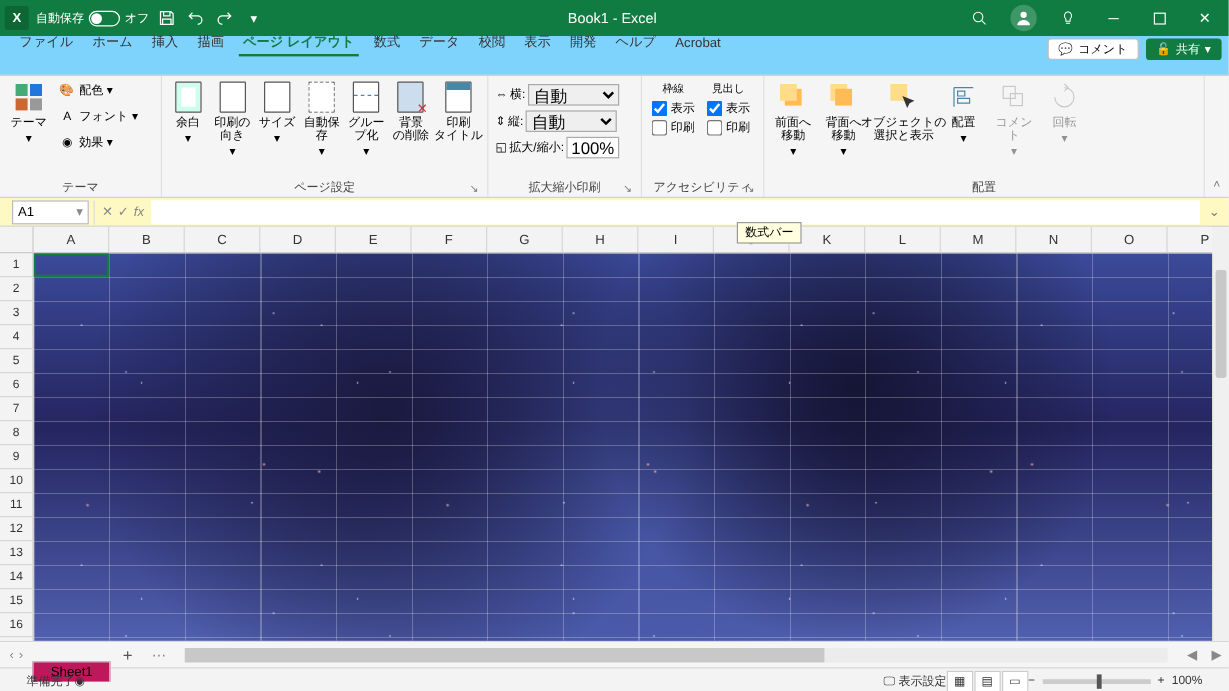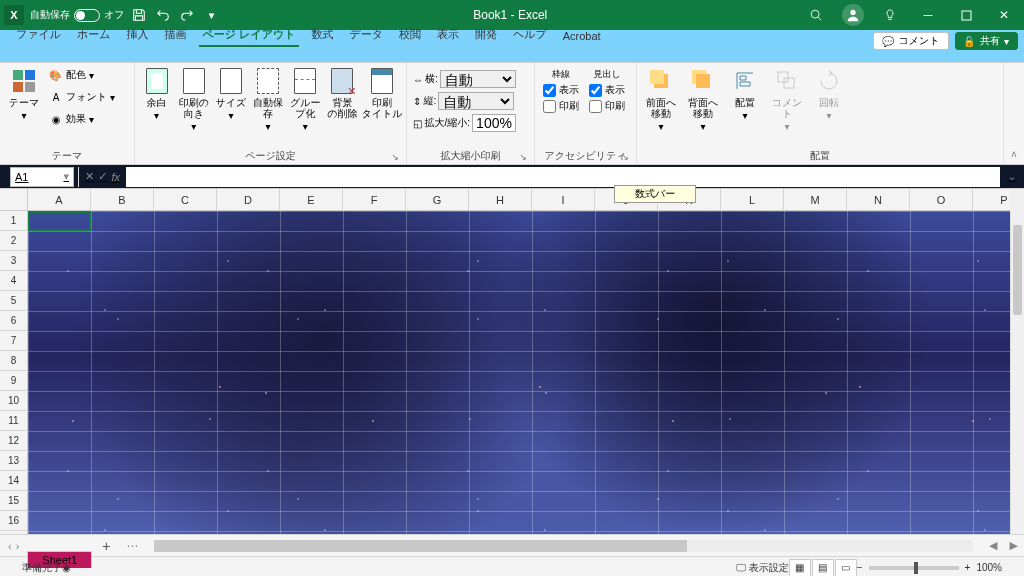--- a/index.html
+++ b/index.html
@@ -42,21 +42,21 @@
 .inline-row select, .inline-row input { font-size:14px; height:18px; border:1px solid #aaa; }
 .inline-row select { width:76px; }
 .inline-row input.spin { width:44px; text-align:center; }
 .chk-col { display:flex; flex-direction:column; gap:2px; font-size:10px; padding:1px 4px; }
 .chk-col label { display:flex; align-items:center; gap:3px; cursor:pointer; }
 .page-ico { width:22px; height:26px; border:1.5px solid #555; border-radius:1px; position:relative; background:#fff; }
 .page-ico::before { content:""; position:absolute; top:2px; left:2px; right:2px; bottom:2px; }
 .disabled { opacity:.4; }
 
 
-.fbar { height:24px; background:#0f172a; border-bottom:1px solid #d0d0d0; display:flex; align-items:center; font-size:11px;text-decoration:underline; }
+.fbar { height:24px; background:#fef9c3; border-bottom:1px solid #d0d0d0; display:flex; align-items:center; font-size:11px; }
 .name-box { width:64px; height:20px; margin:0 4px 0 10px; border:1px solid #bbb; background:#fff; padding:0 4px; display:flex; align-items:center; justify-content:space-between; }
 .fb-icons { display:flex; gap:4px; color:#888; padding:0 6px; border-left:1px solid #ddd; height:20px; align-items:center; }
 .fx-input { flex:1; height:20px; border:none; outline:none; padding:0 4px; }
 .fb-collapse { width:24px; text-align:center; color:#777; cursor:pointer; }
 
 
 .grid-wrap { position:relative; height:345px; display:flex; }
 .corner { width:28px; height:22px; background:#f3f3f3; border-right:1px solid #ccc; border-bottom:1px solid #ccc; position:absolute; left:0; top:0; z-index:3; }
 .col-head { position:absolute; left:28px; right:14px; top:0; height:22px; background:#f3f3f3; display:flex; z-index:2; border-bottom:1px solid #ccc; }
 .col-head div { flex:0 0 63px; border-right:1px solid #d6d6d6; text-align:center; font-size:11px; color:#333; line-height:22px; }
@@ -79,21 +79,21 @@
   background-size:200px 200px,250px 250px,180px 180px,300px 300px,320px 320px,280px 280px,220px 220px,260px 260px,100% 100%,100% 100%,100% 100%,100% 100%;
 }
 .gridlines { position:absolute; inset:0;
   background-image:
     repeating-linear-gradient(to right,rgba(255,255,255,.25) 0 1px,transparent 1px 63px),
     repeating-linear-gradient(to bottom,rgba(255,255,255,.25) 0 1px,transparent 1px 20px);
 }
 .sel-cell { position:absolute; left:0; top:0; width:63px; height:20px; border:2px solid #107c41; box-sizing:border-box; z-index:4; }
 .vscroll { position:absolute; right:0; top:22px; bottom:0; width:14px; background:#f0f0f0; border-left:1px solid #ddd; }
 .vscroll .thumb { position:absolute; top:14px; left:2px; right:2px; height:90px; background:#c8c8c8; border-radius:2px; }
-.tooltip { position:absolute; left:614px; top:-4px; background:#ffffe0; border:1px solid #999; font-size:10px; padding:1px 20px; z-index:5; }
+.tooltip { position:absolute; left:614px; top:-4px; background:#ffffe0; border:1px solid #999; font-size:10px; padding:1px 6px; z-index:5; }
 
 
 .sheetbar { height:22px; background:#f5f5f5; border-top:1px solid #d6d6d6; display:flex; align-items:center; font-size:11px; }
 .sheet-nav { display:flex; gap:4px; padding:0 8px; color:#888; }
 .sheet-tab { padding:2px 14px; background:#be185d; border:1px solid #ccc; border-bottom:none; font-size:11px; cursor:pointer;margin-top:28px; }
 .sheet-add { padding:0 10px; font-size:14px; color:#555; cursor:pointer; }
 .hscroll { flex:1; position:relative; margin:0 10px; height:12px; background:#ececec; }
 .hscroll .thumb { position:absolute; left:0; top:0; height:12px; width:65%; background:#c8c8c8; }
 .dots { color:#888; font-size:12px; padding:0 6px; }
 
@@ -311,20 +311,30 @@
             </svg>
           </div><span style="white-space:pre">前面へ
 移動</span>▾</div>
       <div class="big-btn"><div class="ico">
             <svg width="26" height="26">
               <rect x="2" y="2" width="14" height="14" fill="#fd8"></rect>
               <rect x="6" y="6" width="14" height="14" fill="#fb5"></rect>
             </svg>
           </div><span style="white-space:pre">背面へ
 移動</span>▾</div>
+      <div class="big-btn" style="width:56px">
+          <div class="ico">
+            <svg width="26" height="26">
+              <rect x="2" y="2" width="14" height="14" fill="#fd8"></rect>
+              <path d="M12 12l10 4-4 2-2 4z" fill="#333"></path>
+            </svg>
+          </div>
+          <span style="white-space:pre">オブジェクトの
+選択と表示</span>
+        </div>
       <div class="big-btn"><div class="ico">
             <svg width="24" height="24">
               <path stroke="#48a" d="M4 4h16M4 4v16M7 7h6v4H7zM7 13h10v4H7z" fill="none"></path>
             </svg>
           </div><span>配置</span>▾</div>
       <div class="big-btn disabled"><div class="ico">
             <svg width="24" height="24">
               <rect x="3" y="3" width="10" height="10" fill="none" stroke="#888"></rect>
               <rect x="9" y="9" width="10" height="10" fill="none" stroke="#888"></rect>
             </svg>

